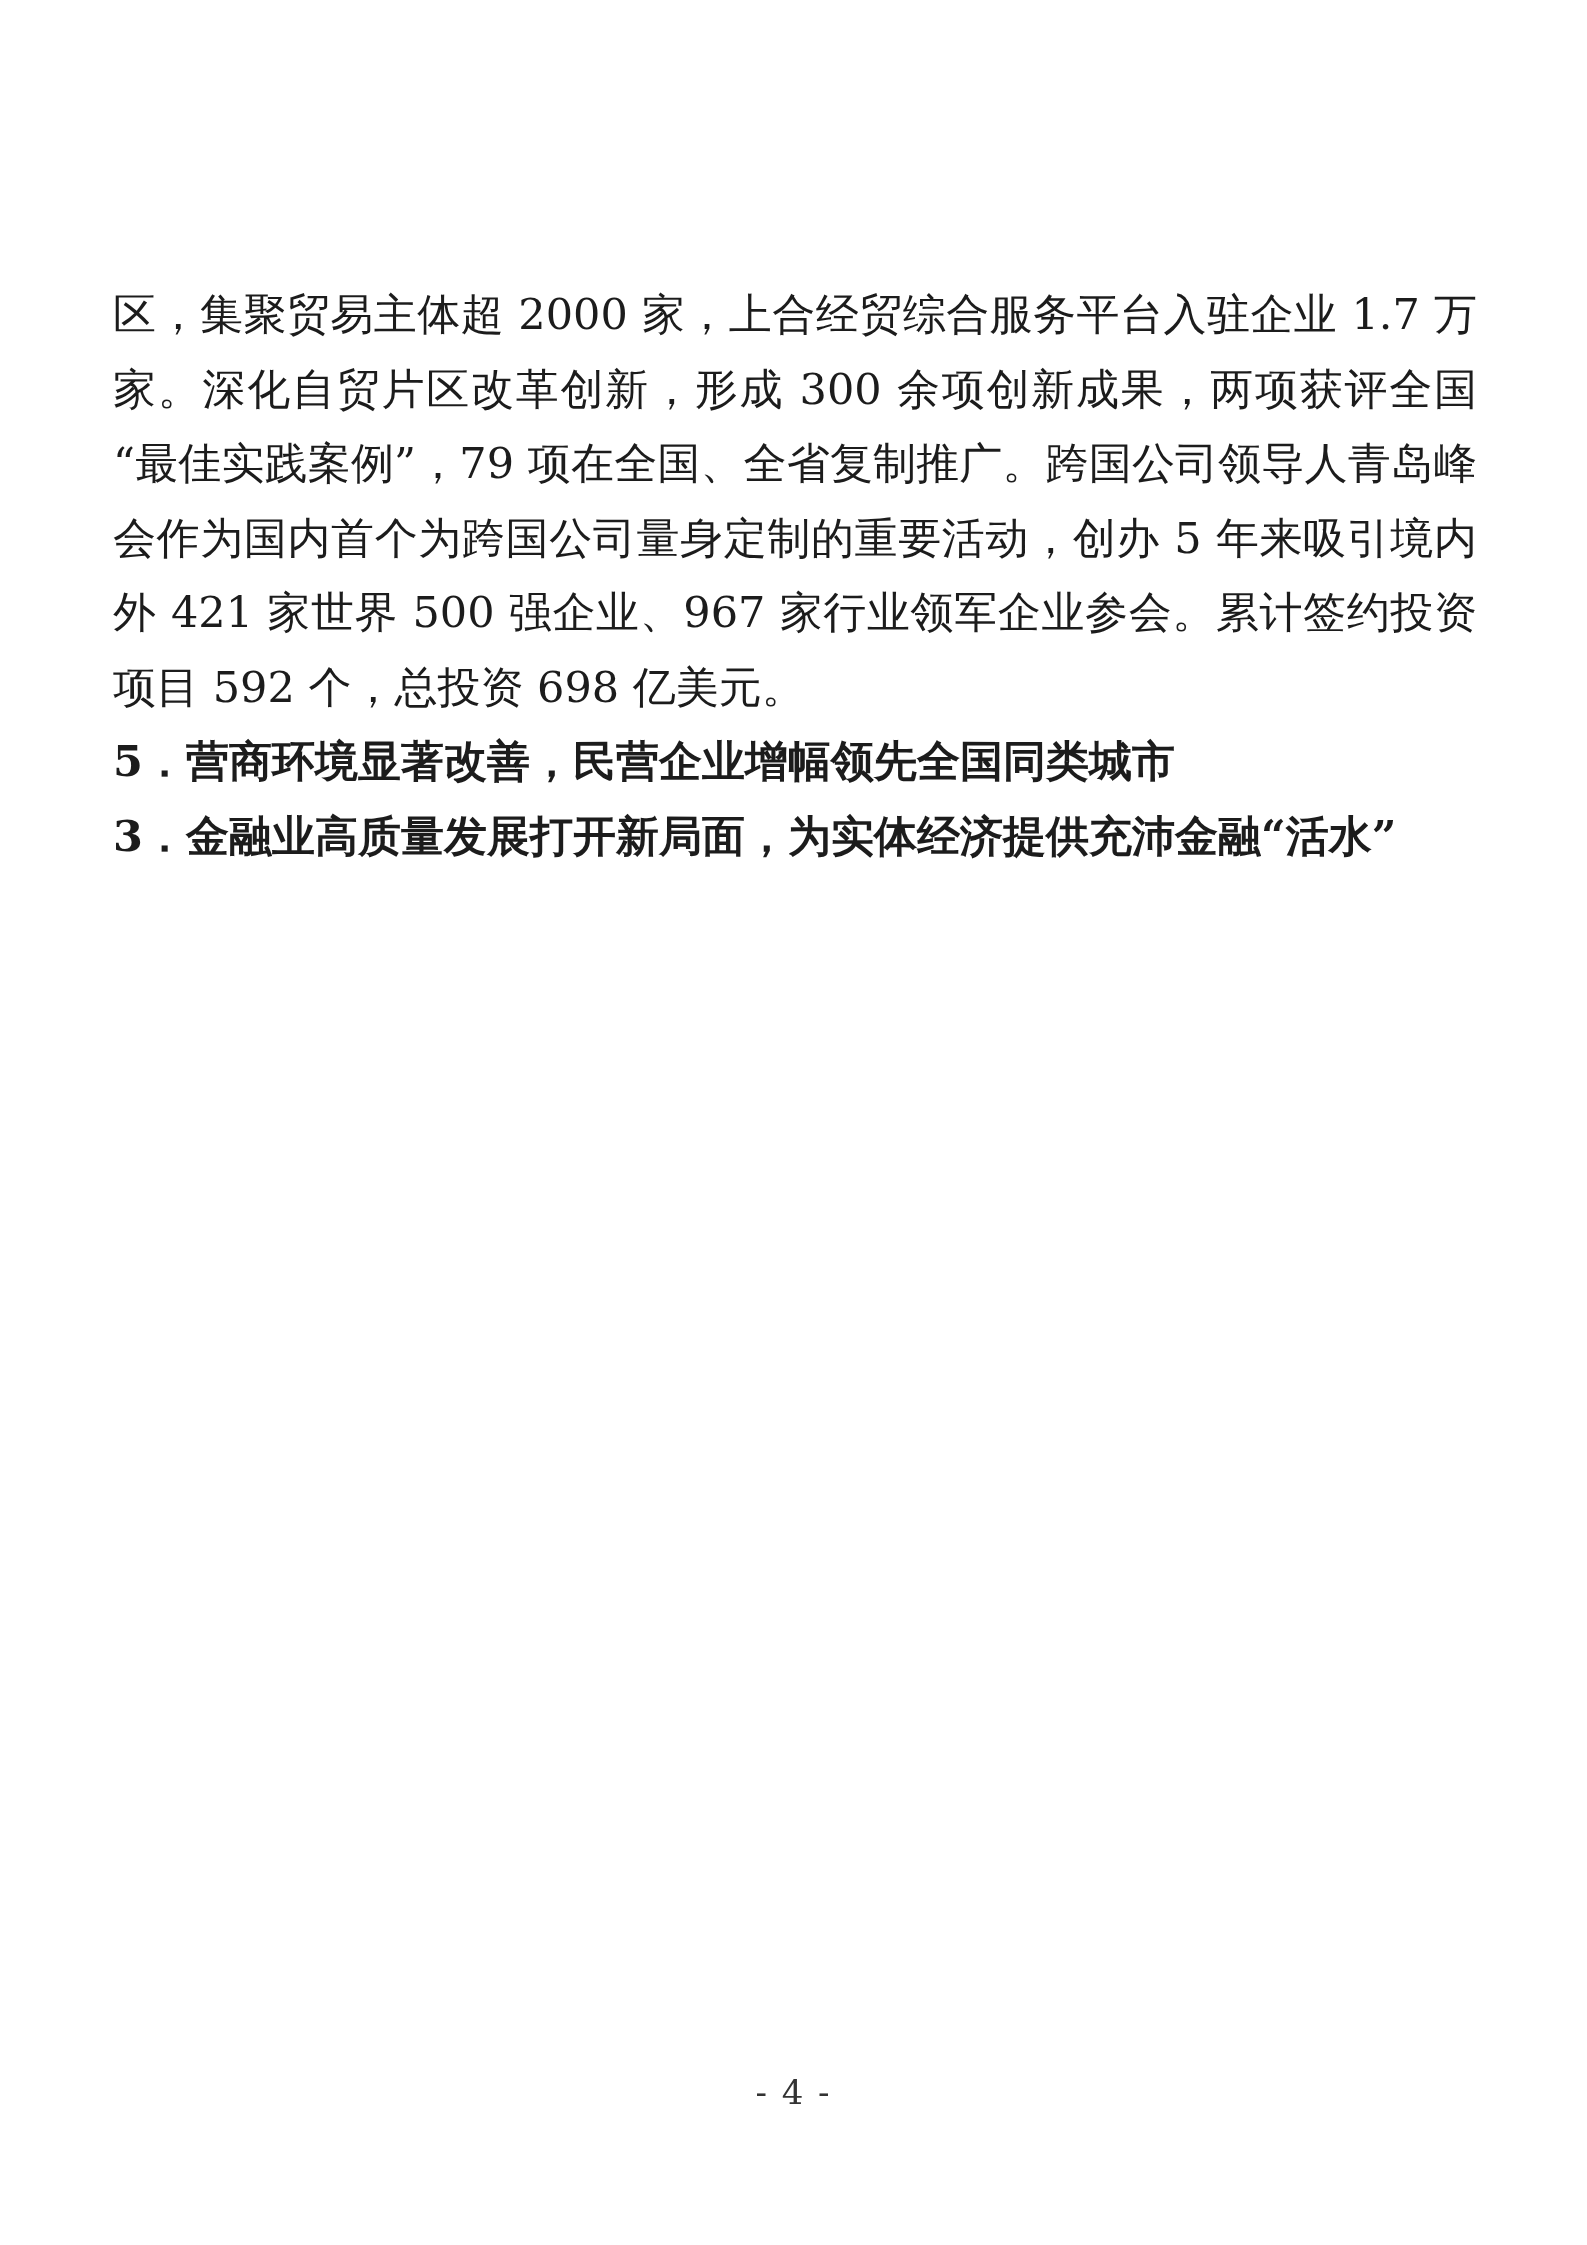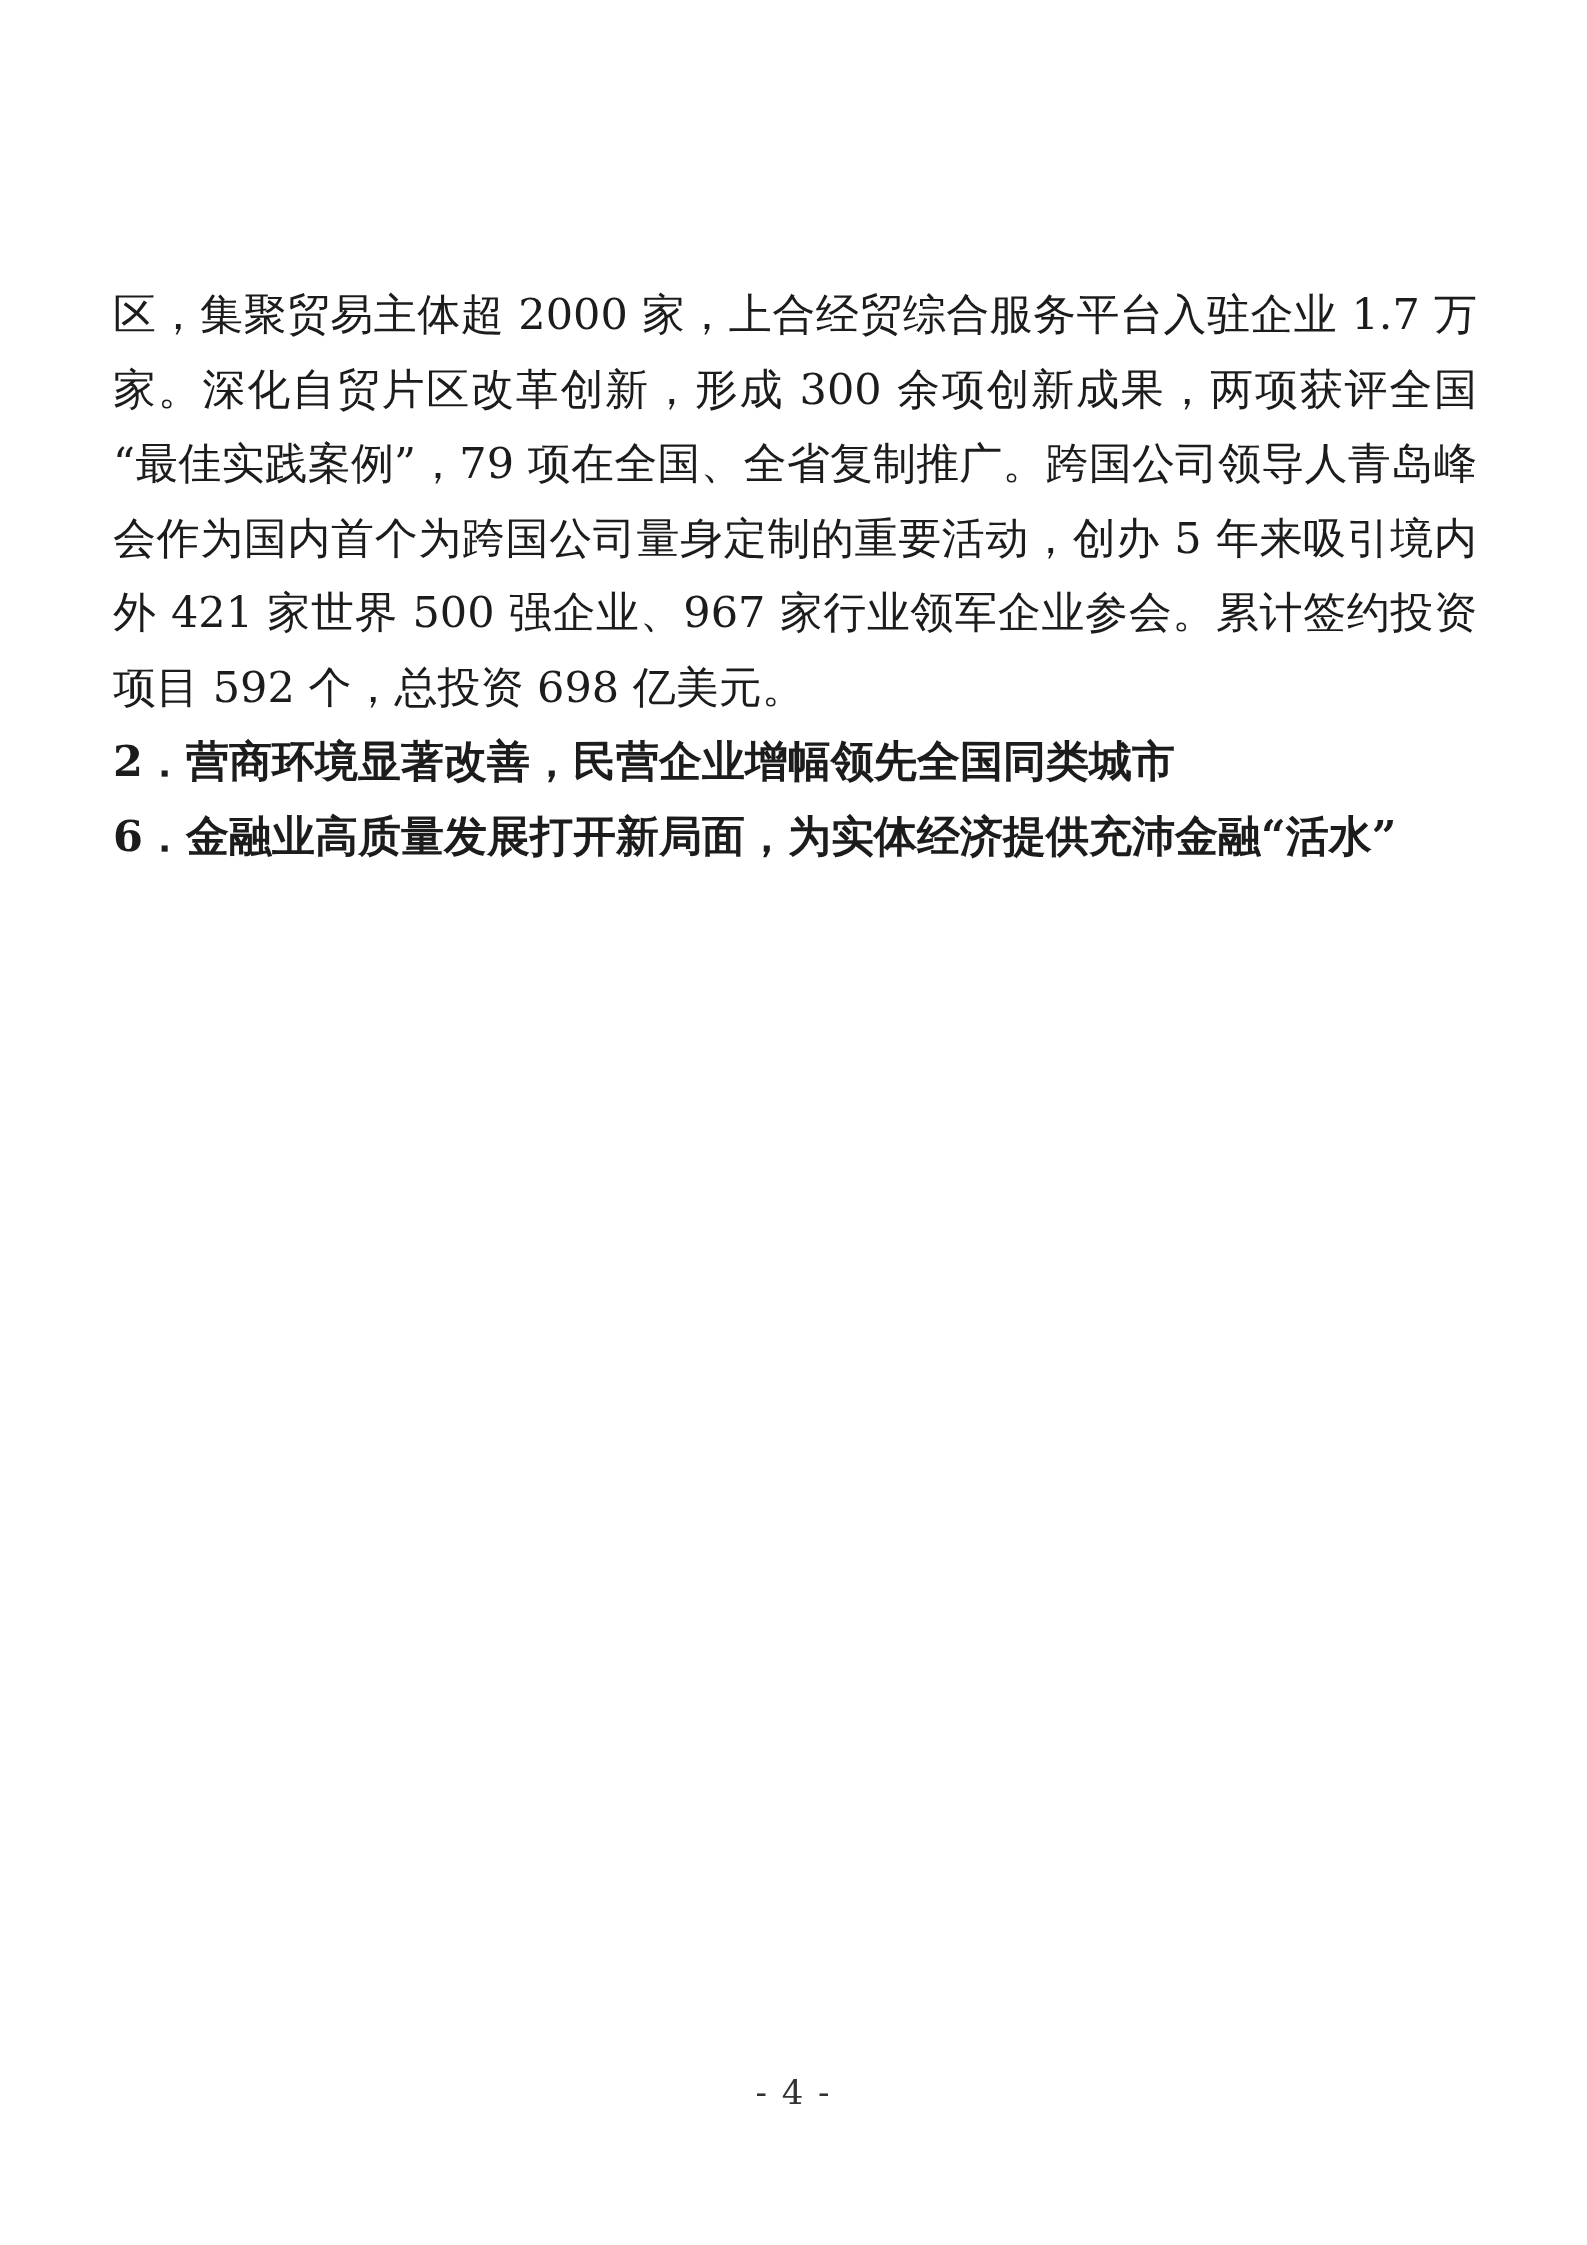--- a/index.html
+++ b/index.html
@@ -48,22 +48,22 @@
   }
 </style>
 </head>
 <body>
 
 <div class="page">
 
   <div class="text-block">
     <p>区，集聚贸易主体超 2000 家，上合经贸综合服务平台入驻企业 1.7 万家。深化自贸片区改革创新，形成 300 余项创新成果，两项获评全国“最佳实践案例”，79 项在全国、全省复制推广。跨国公司领导人青岛峰会作为国内首个为跨国公司量身定制的重要活动，创办 5 年来吸引境内外 421 家世界 500 强企业、967 家行业领军企业参会。累计签约投资项目 592 个，总投资 698 亿美元。</p>
 
-    <p class="heading">2．营商环境显著改善，民营企业增幅领先全国同类城市</p>
+    <p class="heading">5．营商环境显著改善，民营企业增幅领先全国同类城市</p>
 
 
-    <p class="heading">6．金融业高质量发展打开新局面，为实体经济提供充沛金融“活水”</p>
+    <p class="heading">3．金融业高质量发展打开新局面，为实体经济提供充沛金融“活水”</p>
 
   </div>
 
   <div class="page-footer">- 4 -</div>
 
 </div>
 
 </body></html>

